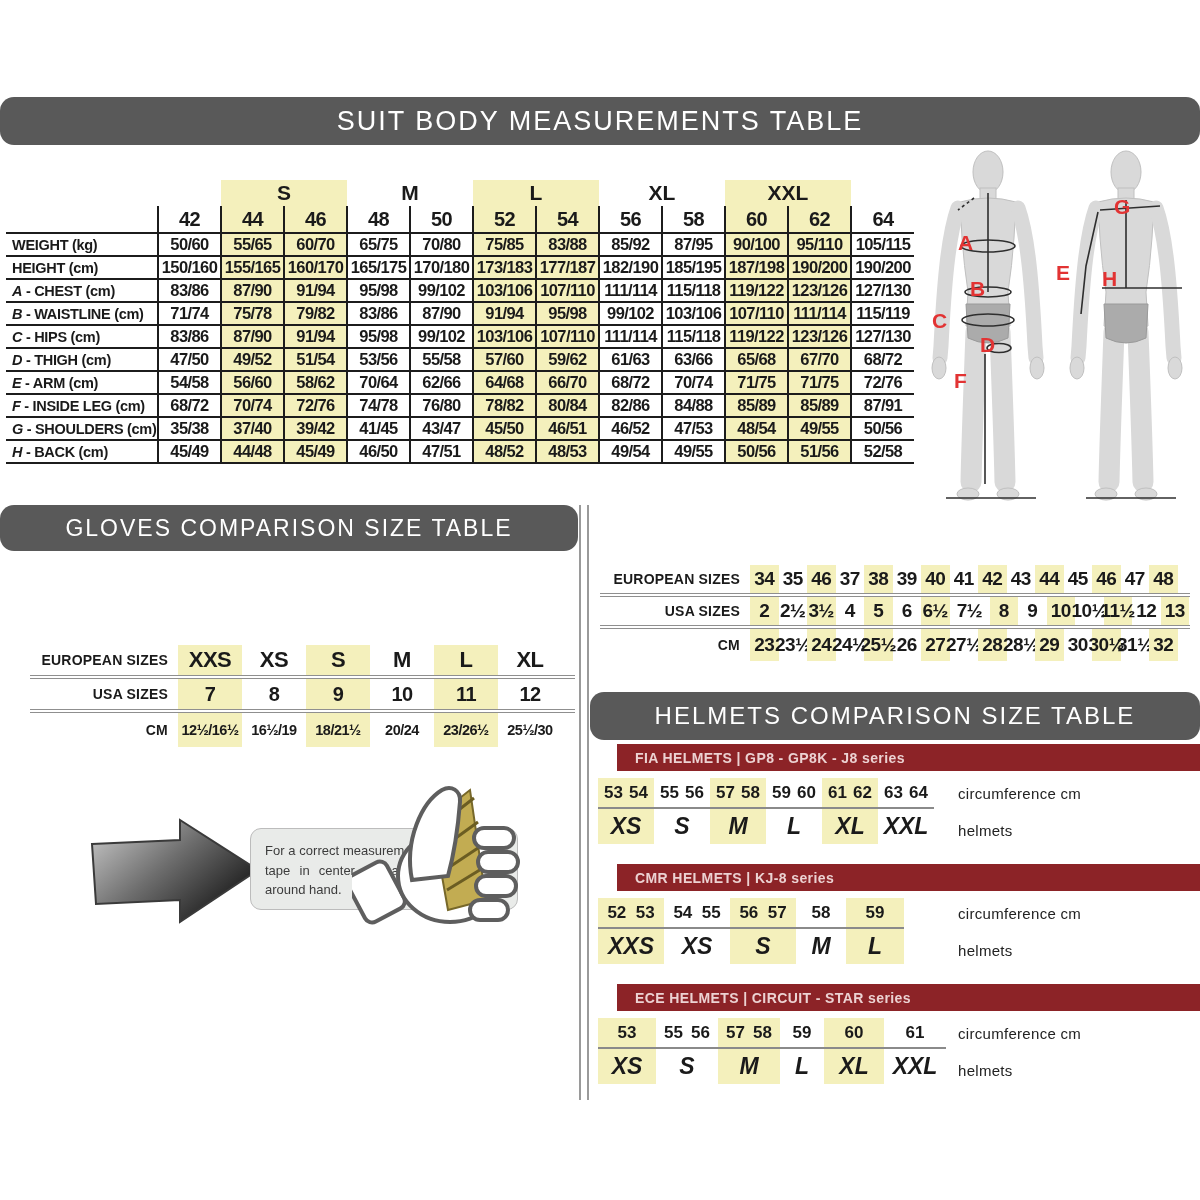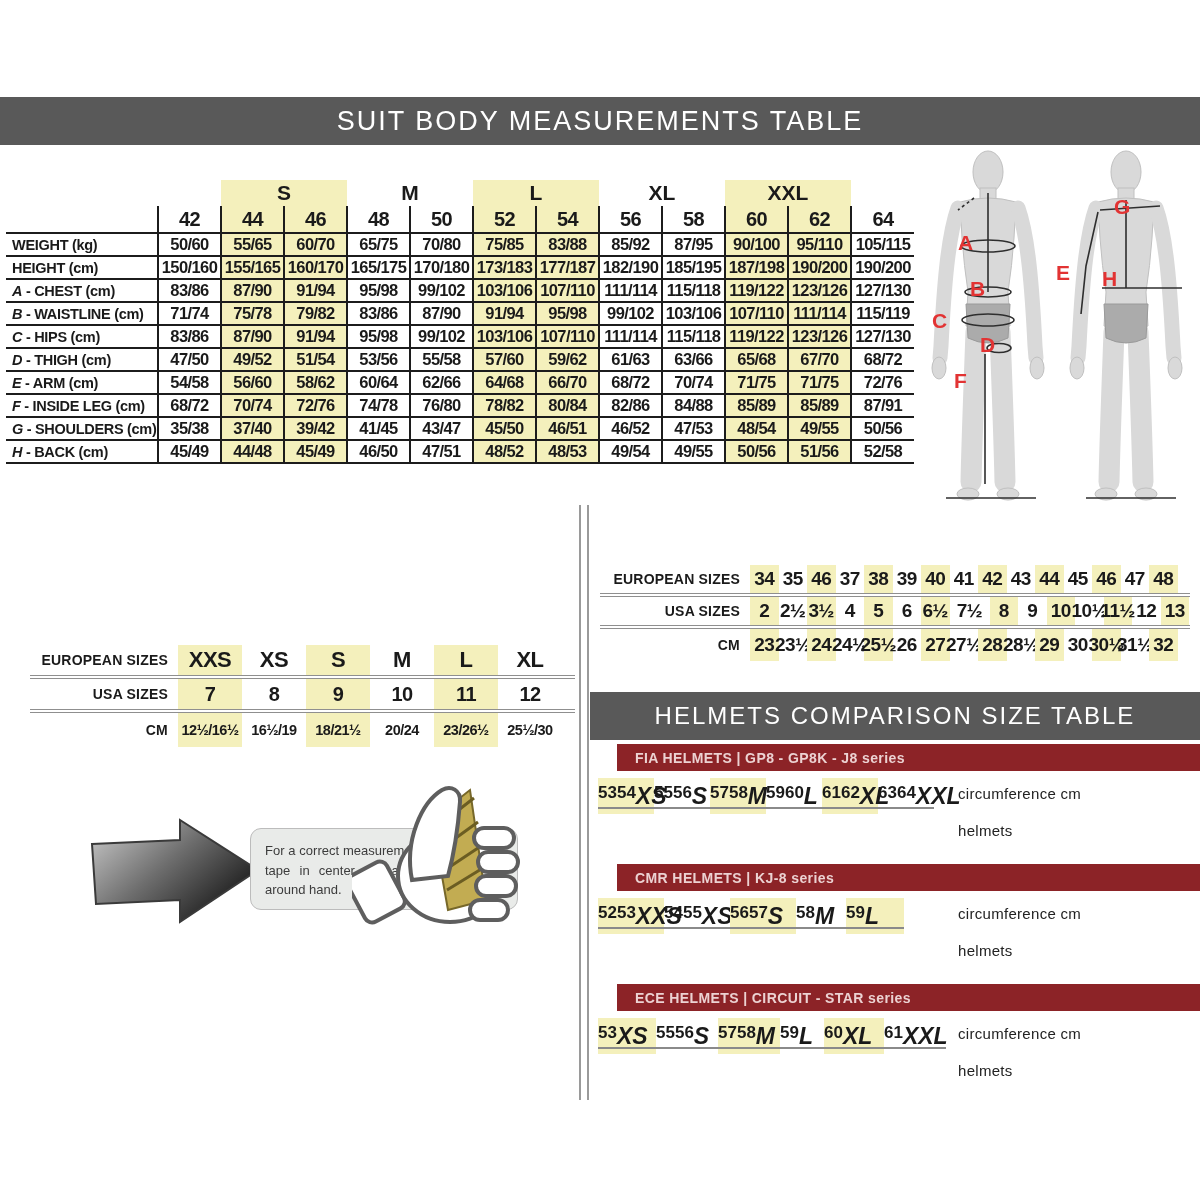--- a/index.html
+++ b/index.html
@@ -1,21 +1,21 @@
 <!DOCTYPE html>
 <html><head>
 <meta charset="utf-8">
 <style>
   * { margin:0; padding:0; box-sizing:border-box; }
   html,body { width:1200px; height:1200px; background:#fff; font-family:"Liberation Sans", sans-serif; color:#1a1a1a; }
   .page { position:relative; width:1200px; height:1200px; background:#fff; overflow:hidden; }
 
   
   .graybar { position:absolute; background:#595959; color:#fff; display:flex; align-items:center; justify-content:center;
-             font-weight:400; letter-spacing:2px; }
+             font-weight:400; letter-spacing:2px;border-radius:14px; }
   .bar-suit    { left:0;   top:97px;  width:1200px; height:48px; font-size:27px; }
   .bar-gloves  { left:0;   top:505px; width:578px;  height:46px; font-size:23px; }
   .bar-shoes   { left:590px; top:505px; width:610px; height:46px; font-size:23px; }
   .bar-helmets { left:590px; top:692px; width:610px; height:48px; font-size:24px; }
 
   .vdivider { position:absolute; left:579px; top:505px; width:10px; height:595px;
               border-left:2px solid #9a9a9a; border-right:2px solid #9a9a9a; background:#fff; }
 
   .hl { background:#f4f0bc; }
 
@@ -52,21 +52,21 @@
   #shoes-table { left:600px; top:565px; width:590px; }
   #shoes-table .cmp-row { height:32px; }
   #shoes-table .cmp-label { width:150px; }
   #shoes-table .cmp-cell { font-size:19px; }
 
   
   .redbar { position:absolute; left:590px; width:610px; height:27px; background:#8c2327; color:#ecd2d2;
             display:flex; align-items:center; padding-left:18px; font-size:14px; font-weight:bold; letter-spacing:0.4px;margin-left:27px; }
   .helmet-table { position:absolute; left:598px; width:600px; height:68px; }
   .hgroups { display:flex; }
-  .hgroup { display:flex; flex-direction:row; }
+  .hgroup { display:flex; flex-direction:column; }
   .hnums { display:flex; justify-content:space-evenly; align-items:center; height:30px; font-weight:bold; font-size:17px; }
   .hsize { height:36px; display:flex; align-items:center; justify-content:center;
            font-weight:bold; font-style:italic; font-size:23px; }
   .hrule { position:absolute; top:29px; left:0; height:2px; background:#8a8a8a; }
   .hlabel { position:absolute; left:360px; font-size:15px; color:#222; letter-spacing:0.3px; }
   .hlabel.lab-top { top:7px; }
   .hlabel.lab-bottom { top:44px; }
 
   
   .nota { position:absolute; left:88px; top:812px; width:440px; height:130px; }
@@ -200,21 +200,21 @@
           <td class="">63/66</td>
           <td class="hl">65/68</td>
           <td class="hl">67/70</td>
           <td class="">68/72</td>
         </tr>
         <tr class="data-row">
           <th class="lblcol"><i>E</i> - ARM (cm)</th>
           <td class="">54/58</td>
           <td class="hl">56/60</td>
           <td class="hl">58/62</td>
-          <td class="">60/64</td>
+          <td class="">70/64</td>
           <td class="">62/66</td>
           <td class="hl">64/68</td>
           <td class="hl">66/70</td>
           <td class="">68/72</td>
           <td class="">70/74</td>
           <td class="hl">71/75</td>
           <td class="hl">71/75</td>
           <td class="">72/76</td>
         </tr>
         <tr class="data-row">
@@ -320,20 +320,23 @@
     <span class="ltr" style="left:40px;  top:86px;">A</span>
     <span class="ltr" style="left:52px;  top:132px;">B</span>
     <span class="ltr" style="left:14px;  top:164px;">C</span>
     <span class="ltr" style="left:62px;  top:188px;">D</span>
     <span class="ltr" style="left:138px; top:116px;">E</span>
     <span class="ltr" style="left:36px;  top:224px;">F</span>
     <span class="ltr" style="left:196px; top:50px;">G</span>
     <span class="ltr" style="left:184px; top:122px;">H</span>
   </div>
 
+  <div class="graybar bar-gloves">
+    <span>GLOVES COMPARISON SIZE TABLE</span>
+  </div>
   <div class="vdivider"></div>
 
   <div class="cmp" id="gloves-table">
       <div class="cmp-row row0 rule">
         <div class="cmp-label">EUROPEAN SIZES</div>
         <div class="cmp-cell hl" style="width:64px">XXS</div>
         <div class="cmp-cell " style="width:64px">XS</div>
         <div class="cmp-cell hl" style="width:64px">S</div>
         <div class="cmp-cell " style="width:64px">M</div>
         <div class="cmp-cell hl" style="width:64px">L</div>

